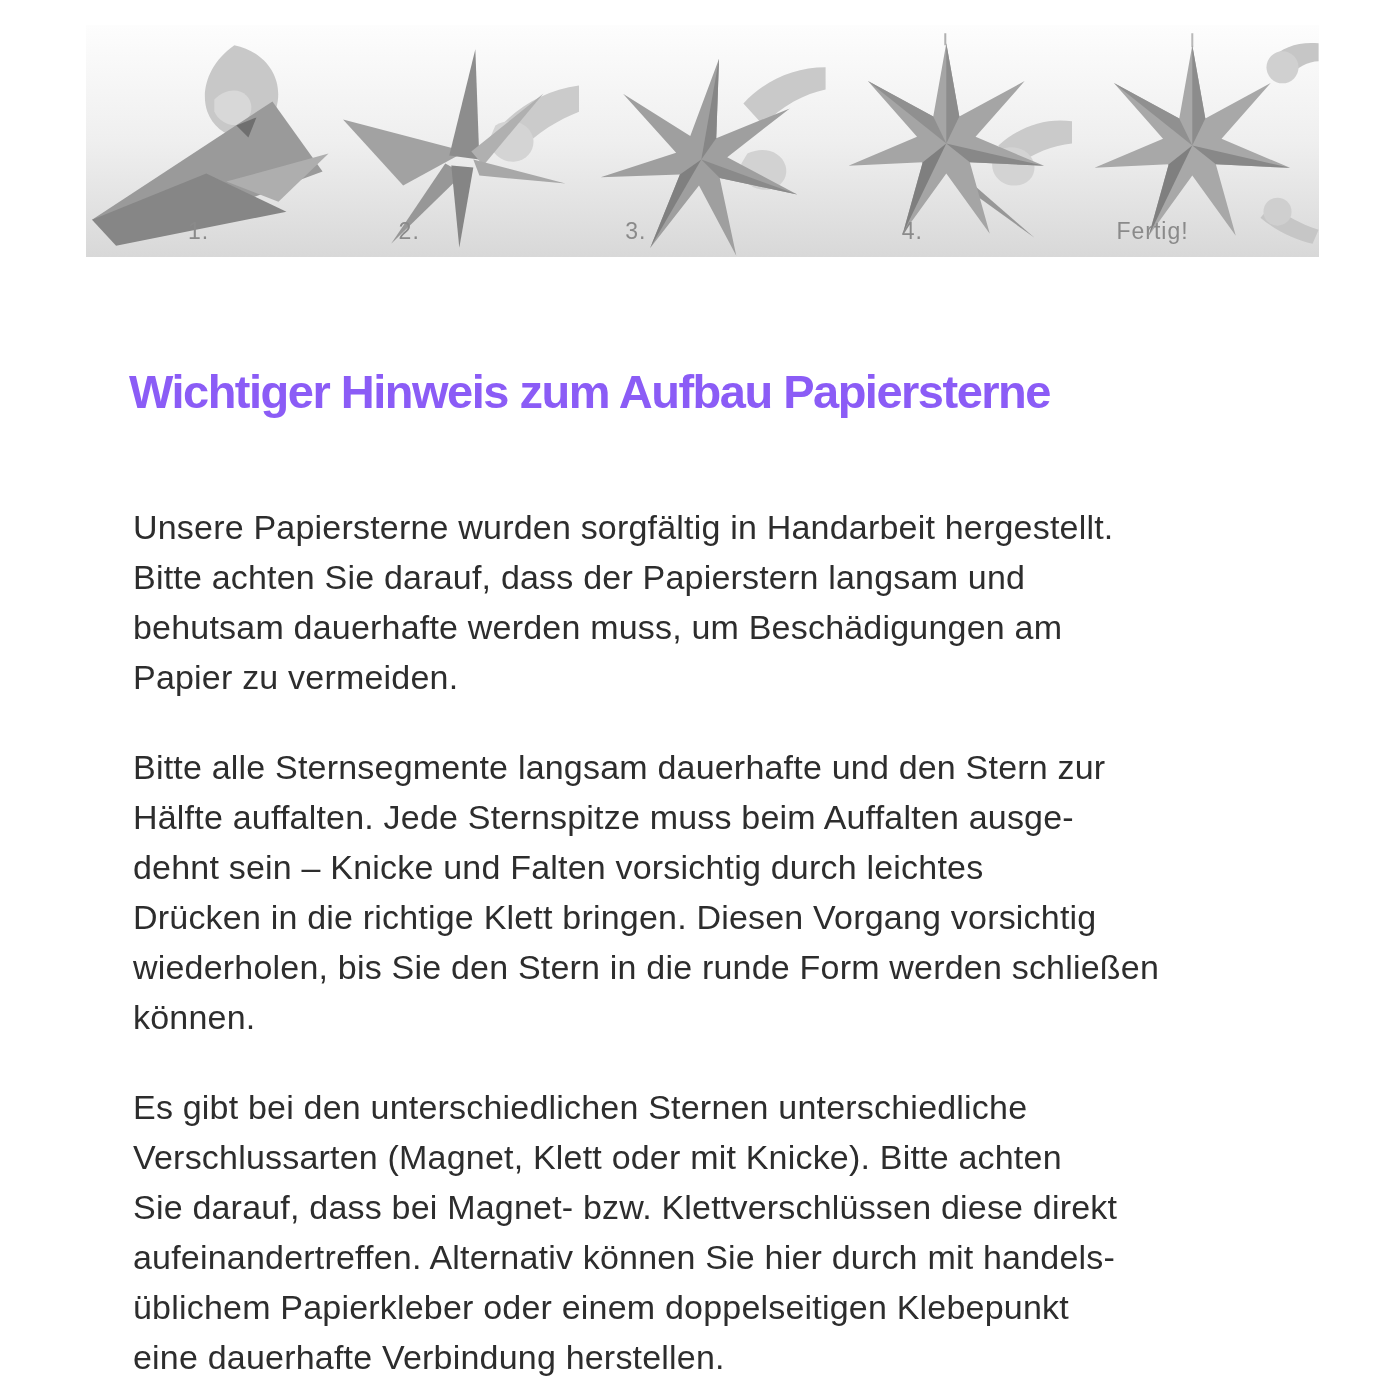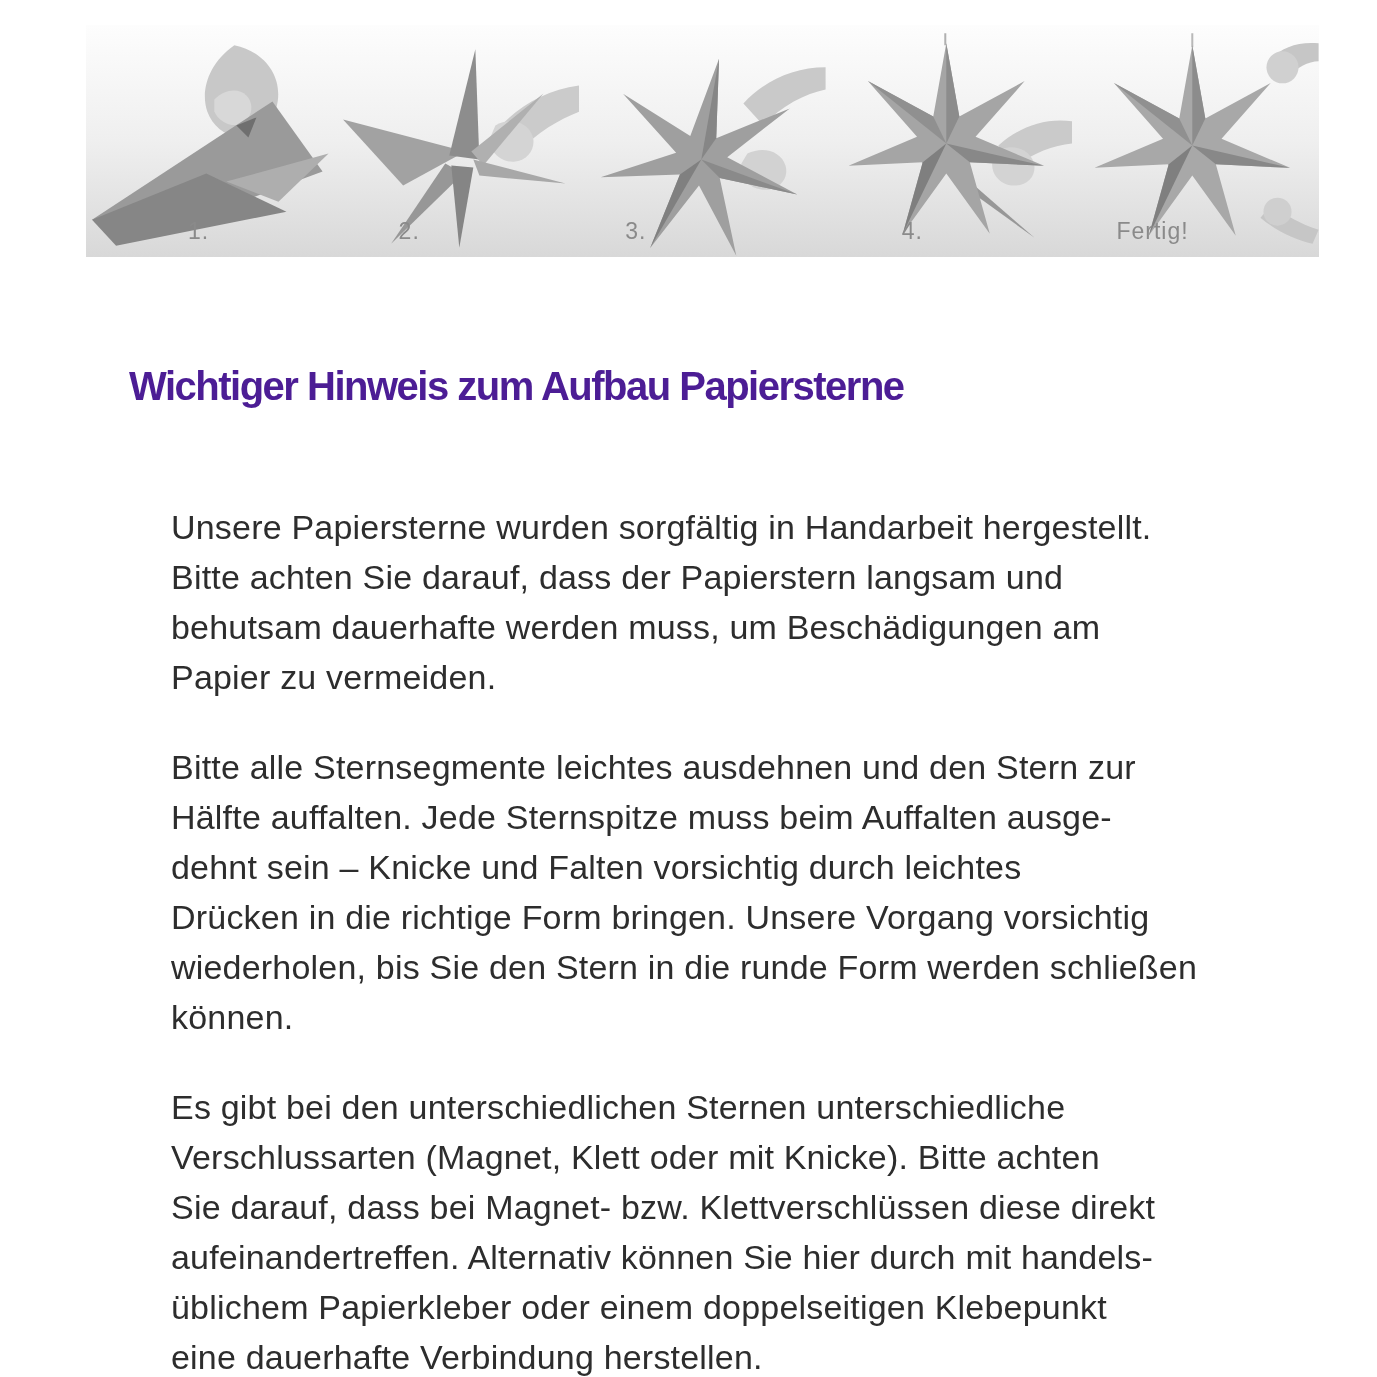--- a/index.html
+++ b/index.html
@@ -32,36 +32,36 @@
   }
   .s1 .step-label{left:102px;}
   .s2 .step-label{left:66px;}
   .s3 .step-label{left:46px;}
   .s4 .step-label{left:76px;}
   .s5 .step-label{left:44px;}
   h1.page-title{
     position:absolute;
     left:129px;top:364px;
     margin:0;
-    font-size:40px;
+    font-size:47px;
     font-weight:bold;
     letter-spacing:-1.5px;
-    color:#4c1d95;
+    color:#8b5cf6;
     white-space:nowrap;
   }
   .body-text{
     position:absolute;
     left:133px;top:502px;
     font-size:34px;
     line-height:50px;
     color:#2d2d2d;
     letter-spacing:0.2px;
   }
   .para{margin:0 0 40px 0;}
-  .line{display:block;white-space:nowrap;margin-left:38px;}
+  .line{display:block;white-space:nowrap;}
 </style>
 </head>
 <body>
 
 <div class="page">
 
   <div class="photo-strip">
 
     <figure class="step s1">
       <svg viewBox="0 0 246 215" aria-hidden="true">
@@ -139,24 +139,24 @@
   <main class="body-text">
 
     <p class="para">
       <span class="line">Unsere Papiersterne wurden sorgfältig in Handarbeit hergestellt.</span>
       <span class="line">Bitte achten Sie darauf, dass der Papierstern langsam und</span>
       <span class="line">behutsam dauerhafte werden muss, um Beschädigungen am</span>
       <span class="line">Papier zu vermeiden.</span>
     </p>
 
     <p class="para">
-      <span class="line">Bitte alle Sternsegmente leichtes ausdehnen und den Stern zur</span>
+      <span class="line">Bitte alle Sternsegmente langsam dauerhafte und den Stern zur</span>
       <span class="line">Hälfte auffalten. Jede Sternspitze muss beim Auffalten ausge-</span>
       <span class="line">dehnt sein – Knicke und Falten vorsichtig durch leichtes</span>
-      <span class="line">Drücken in die richtige Form bringen. Unsere Vorgang vorsichtig</span>
+      <span class="line">Drücken in die richtige Klett bringen. Diesen Vorgang vorsichtig</span>
       <span class="line">wiederholen, bis Sie den Stern in die runde Form werden schließen</span>
       <span class="line">können.</span>
     </p>
 
     <p class="para">
       <span class="line">Es gibt bei den unterschiedlichen Sternen unterschiedliche</span>
       <span class="line">Verschlussarten (Magnet, Klett oder mit Knicke). Bitte achten</span>
       <span class="line">Sie darauf, dass bei Magnet- bzw. Klettverschlüssen diese direkt</span>
       <span class="line">aufeinandertreffen. Alternativ können Sie hier durch mit handels-</span>
       <span class="line">üblichem Papierkleber oder einem doppelseitigen Klebepunkt</span>

